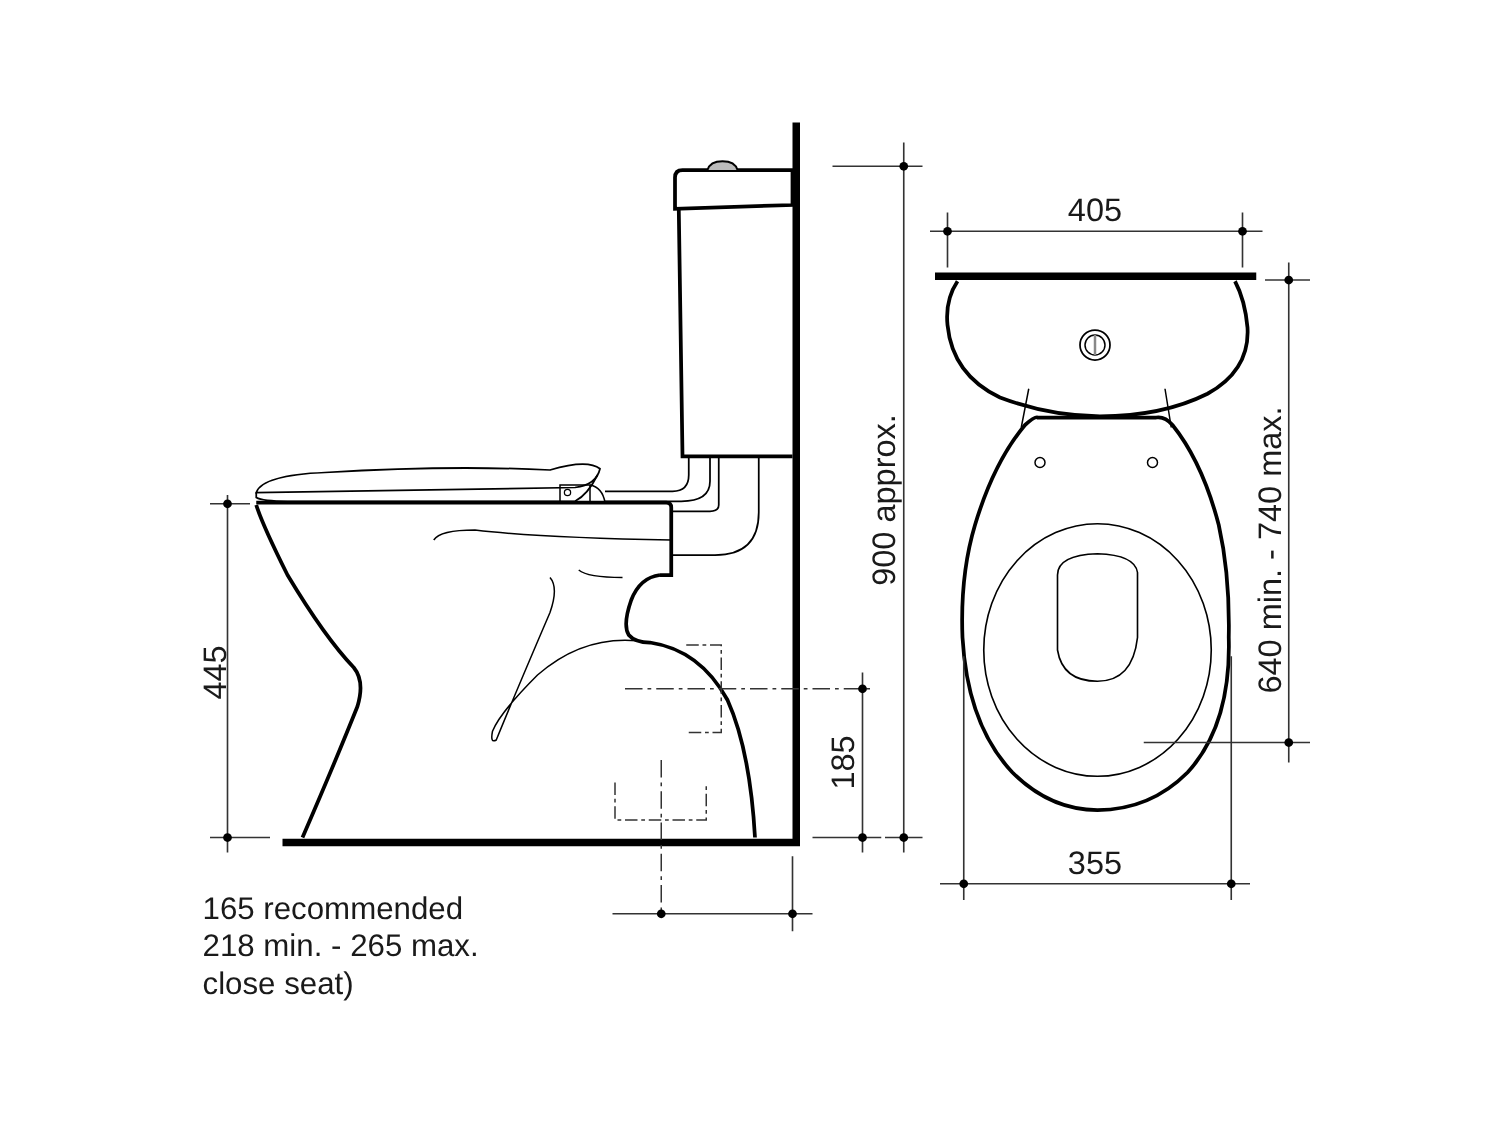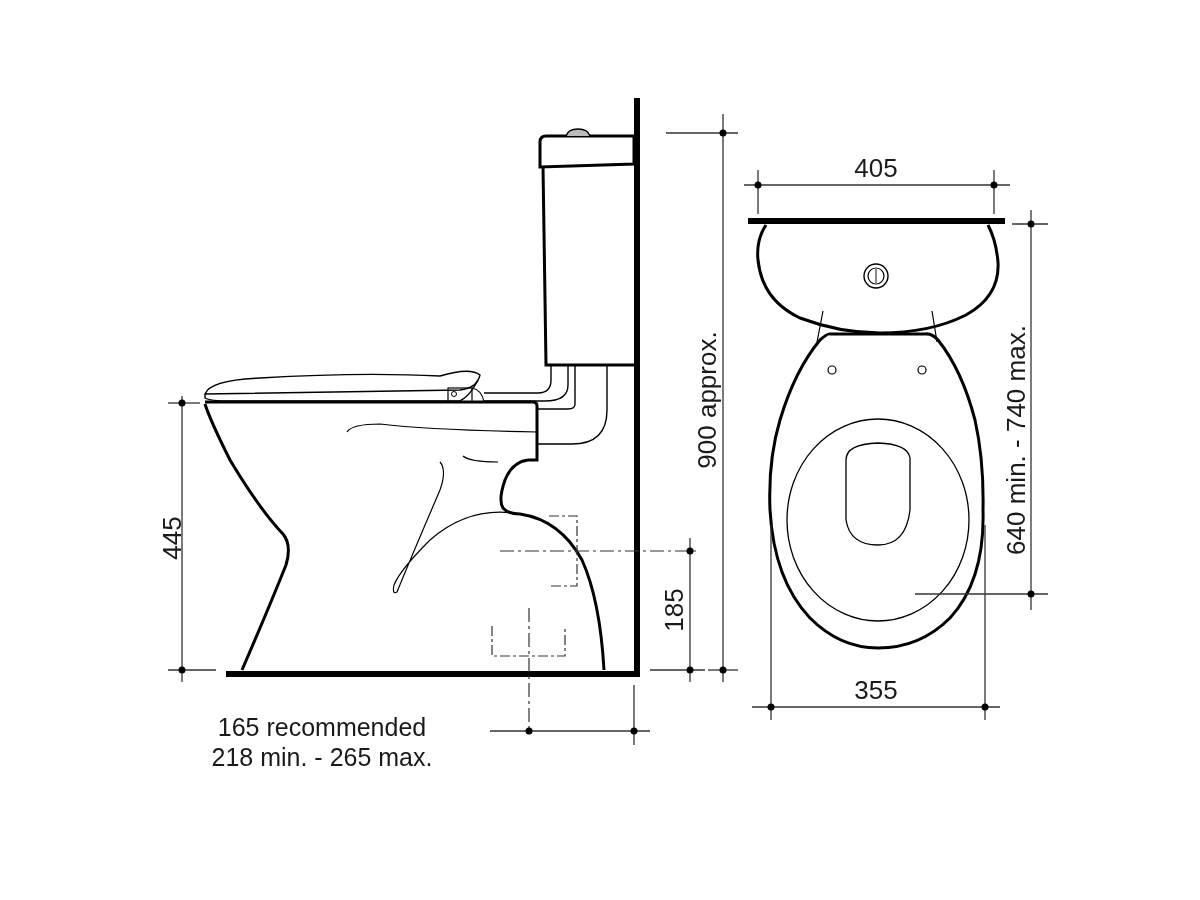--- a/index.html
+++ b/index.html
@@ -1,19 +1,19 @@
 <!DOCTYPE html>
 <html><head>
   <meta charset="utf-8">
   <style>
     html, body { margin: 0; padding: 0; background: #ffffff; }
     body { width: 1200px; height: 900px; overflow: hidden; position: relative; }
     #drawing { position: absolute; left: 0; top: 0; width: 1200px; height: 900px; }
     .dim-text { font-family: "Liberation Sans", sans-serif; font-size: 26px; fill: #1a1a1a; }
-    .note { position: absolute; right: 718px; top: 712px; width: 320px; text-align: center;
+    .note { position: absolute; right: 718px; top: 712px; width: 320px; text-align: left;
             font-family: "Liberation Sans", sans-serif; font-size: 25px; line-height: 30px; color: #1a1a1a; }
     .note div { white-space: nowrap; }
   </style>
 </head>
 <body>
 
 <svg id="drawing" viewBox="0 0 1200 900" xmlns="http://www.w3.org/2000/svg">
 
   <g fill="none" stroke="#000">
 
@@ -125,13 +125,14 @@
   </g>
 
   <text class="dim-text" x="876" y="177" text-anchor="middle">405</text>
   <text class="dim-text" x="876" y="699" text-anchor="middle">355</text>
   <text class="dim-text" transform="translate(1025 440) rotate(-90)" text-anchor="middle">640 min. - 740 max.</text>
 </svg>
 
 <div class="note">
   <div>165 recommended</div>
   <div>218 min. - 265 max.</div>
+  <div>close seat)</div>
 </div>
 
 </body></html>

